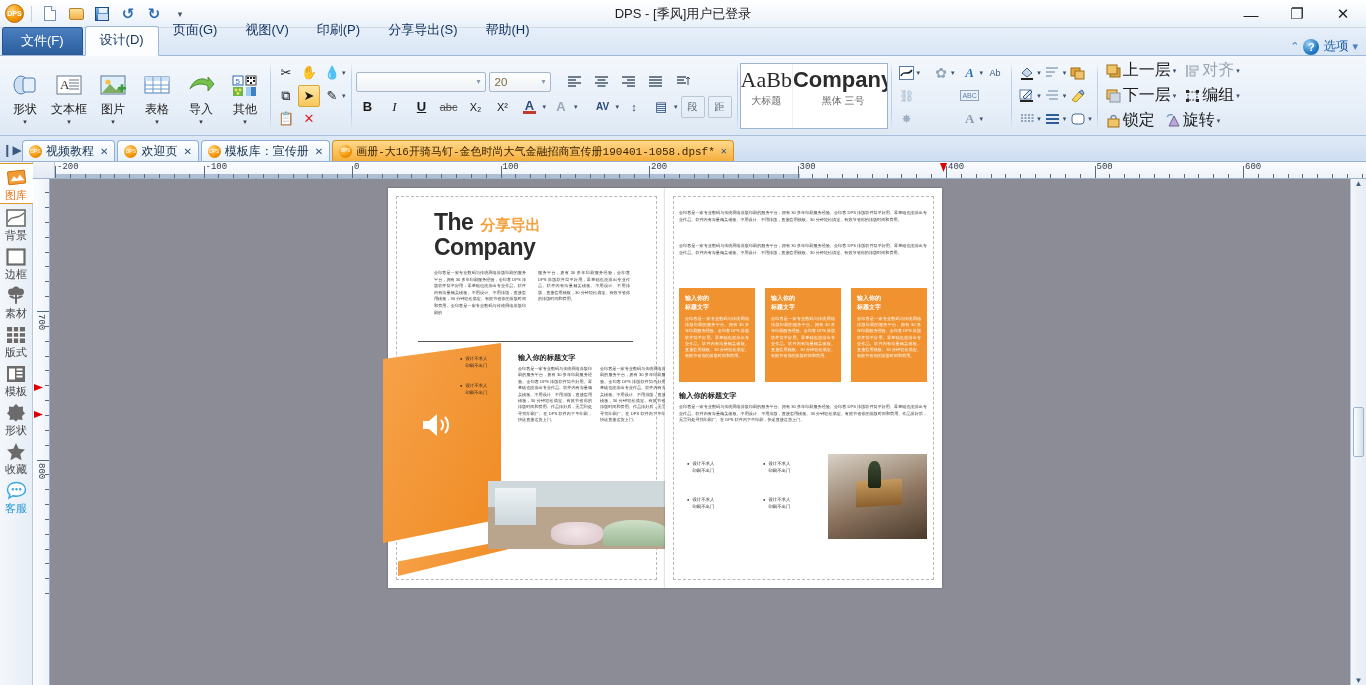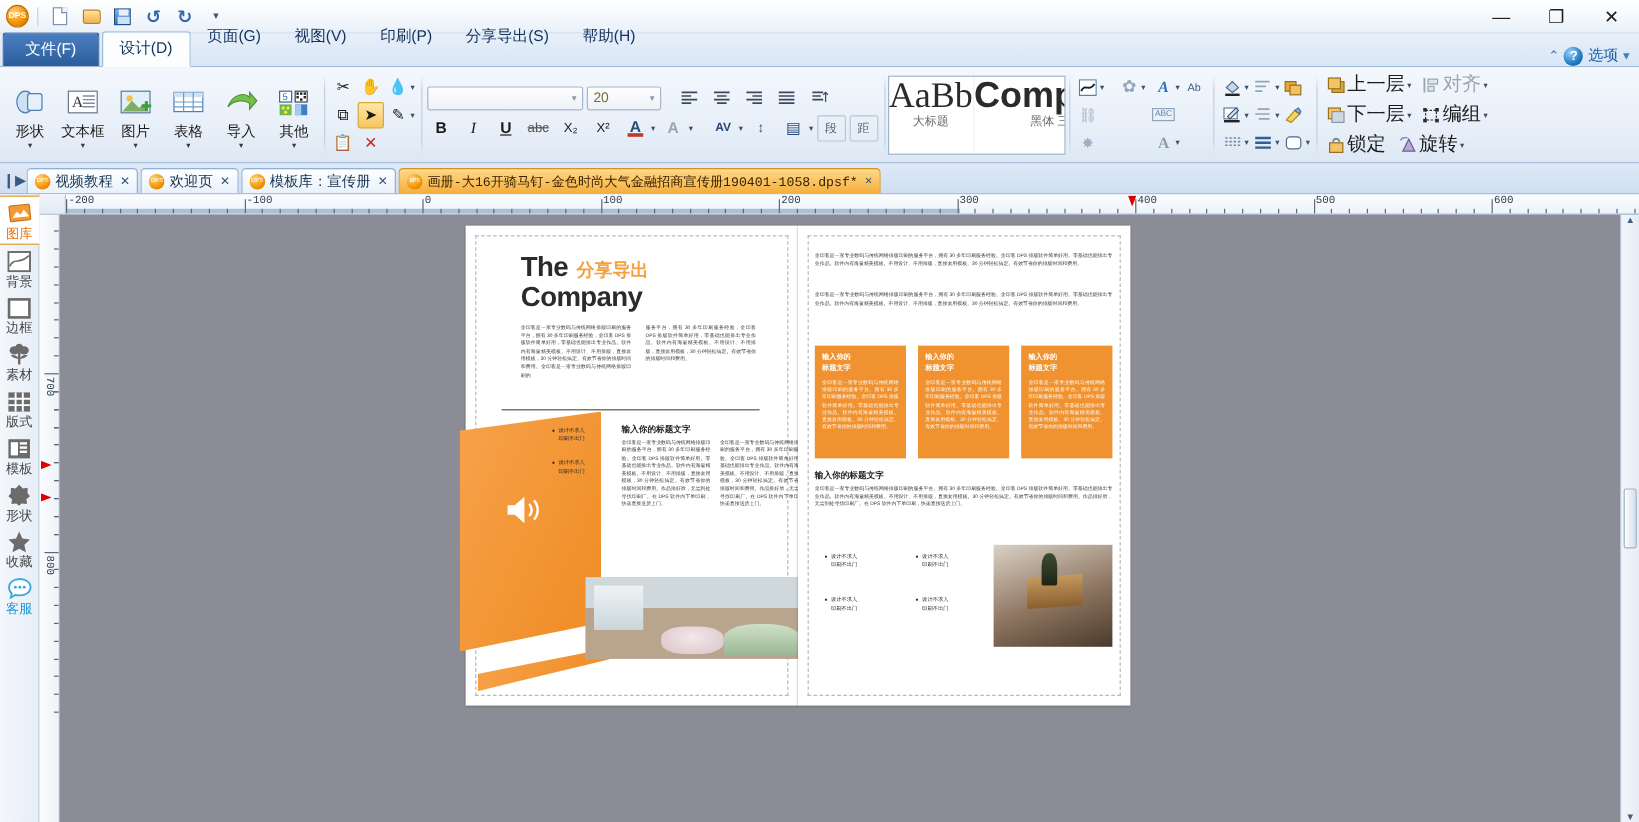--- a/index.html
+++ b/index.html
@@ -118,21 +118,21 @@
   .fbtn { width:24px;height:22px;display:flex;align-items:center;justify-content:center;
           border:1px solid transparent;border-radius:2px;font-size:13px;}
 
   
   .gallery {
     width:148px;height:66px;background:#fff;border:1px solid #9eb4cd;
     display:flex; position:relative; overflow:hidden;
   }
   .gcell{ flex:1; display:flex;flex-direction:column;align-items:center;justify-content:flex-start;
           padding-top:3px; border-right:1px solid #eef2f6;}
-  .gcell .big{font-family:"Liberation Serif",serif;font-size:30px;color:#2b2b2b;line-height:26px;}
+  .gcell .big{font-family:"Liberation Serif",serif;font-size:22px;color:#2b2b2b;line-height:26px;}
   .gcell .big.sans{font-family:"Liberation Sans",sans-serif;font-weight:bold;}
   .gcell .nm{font-size:10px;color:#6b6b6b;margin-top:1px;}
   .gscroll{width:13px;background:linear-gradient(#f2f6fb,#e2eaf4);border-left:1px solid #9eb4cd;
            display:flex;flex-direction:column;justify-content:space-between;align-items:center;
            padding:1px 0;font-size:7px;color:#51708f;}
 
   
   .rrow{display:flex;align-items:center;gap:1px;height:24px;}
   .rlabel{font-size:16px;color:#1b1b1b;padding-right:2px;}
   .rbtn{display:flex;align-items:center;gap:2px;height:23px;padding:0 3px;
@@ -275,20 +275,21 @@
     <div class="qat-btn">
         <span class="ic-open"></span>
       </div>
     <div class="qat-btn">
         <span class="ic-save"></span>
       </div>
     <div class="qat-btn ic-undo">↺</div>
     <div class="qat-btn ic-redo">↻</div>
     <div class="qat-btn ic-caret">▾</div>
   </div>
+  <div class="title-text">DPS - [季风]用户已登录</div>
   <div class="wincontrols">
     <div class="wb">—</div>
     <div class="wb">❐</div>
     <div class="wb close">✕</div>
   </div>
 </div>
 
 <div class="menubar">
   <div class="menu-item file">文件(F)</div>
   <div class="menu-item active">设计(D)</div>

